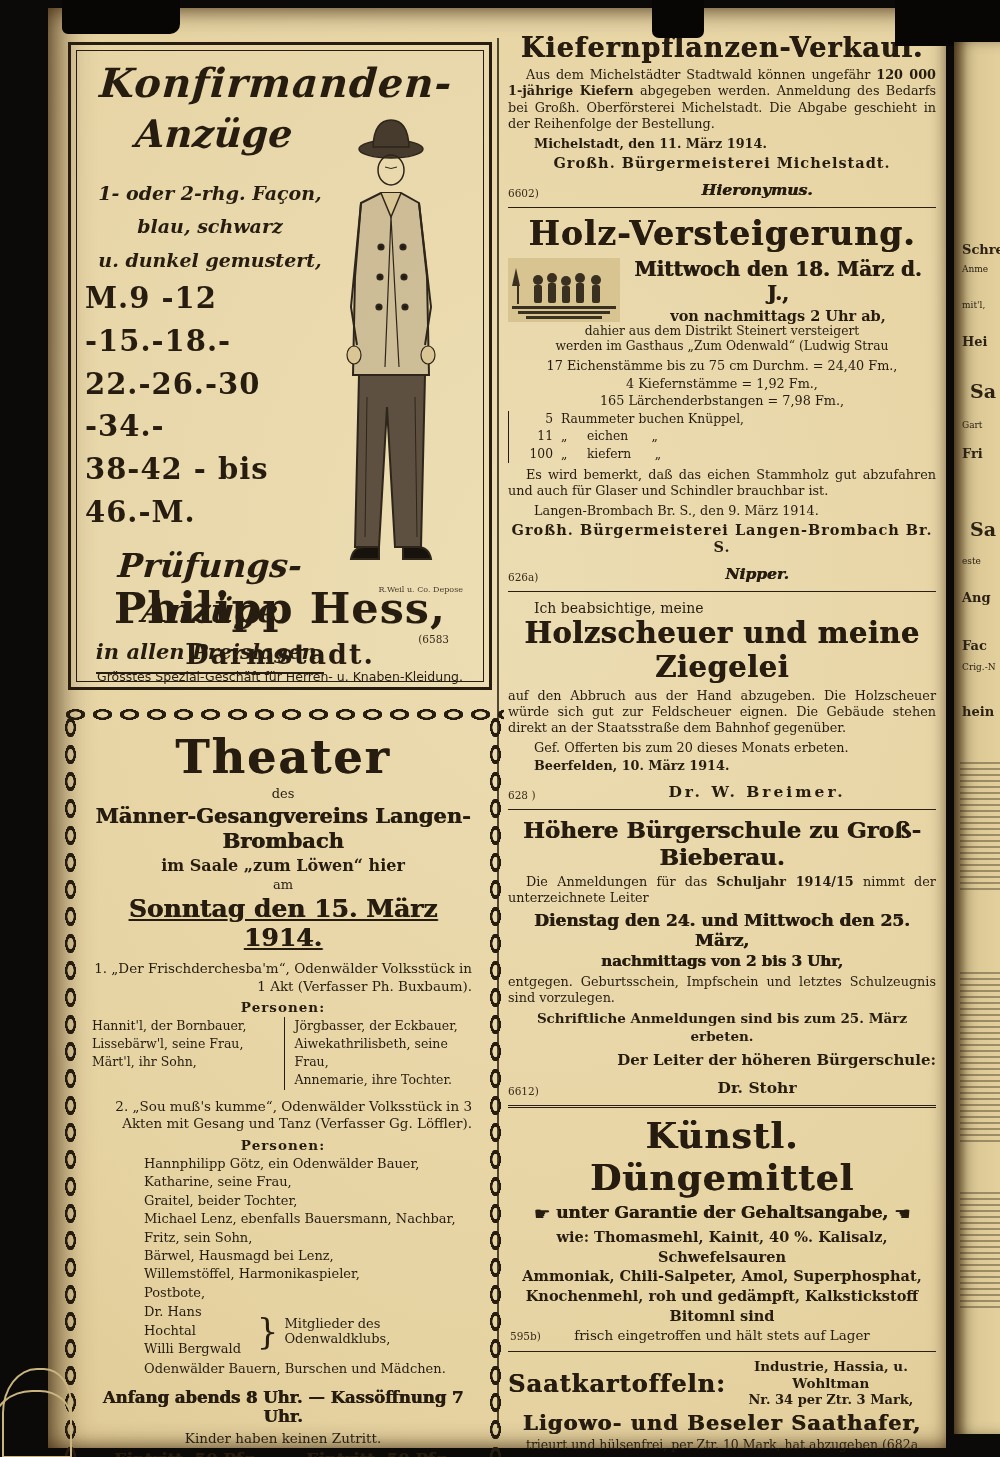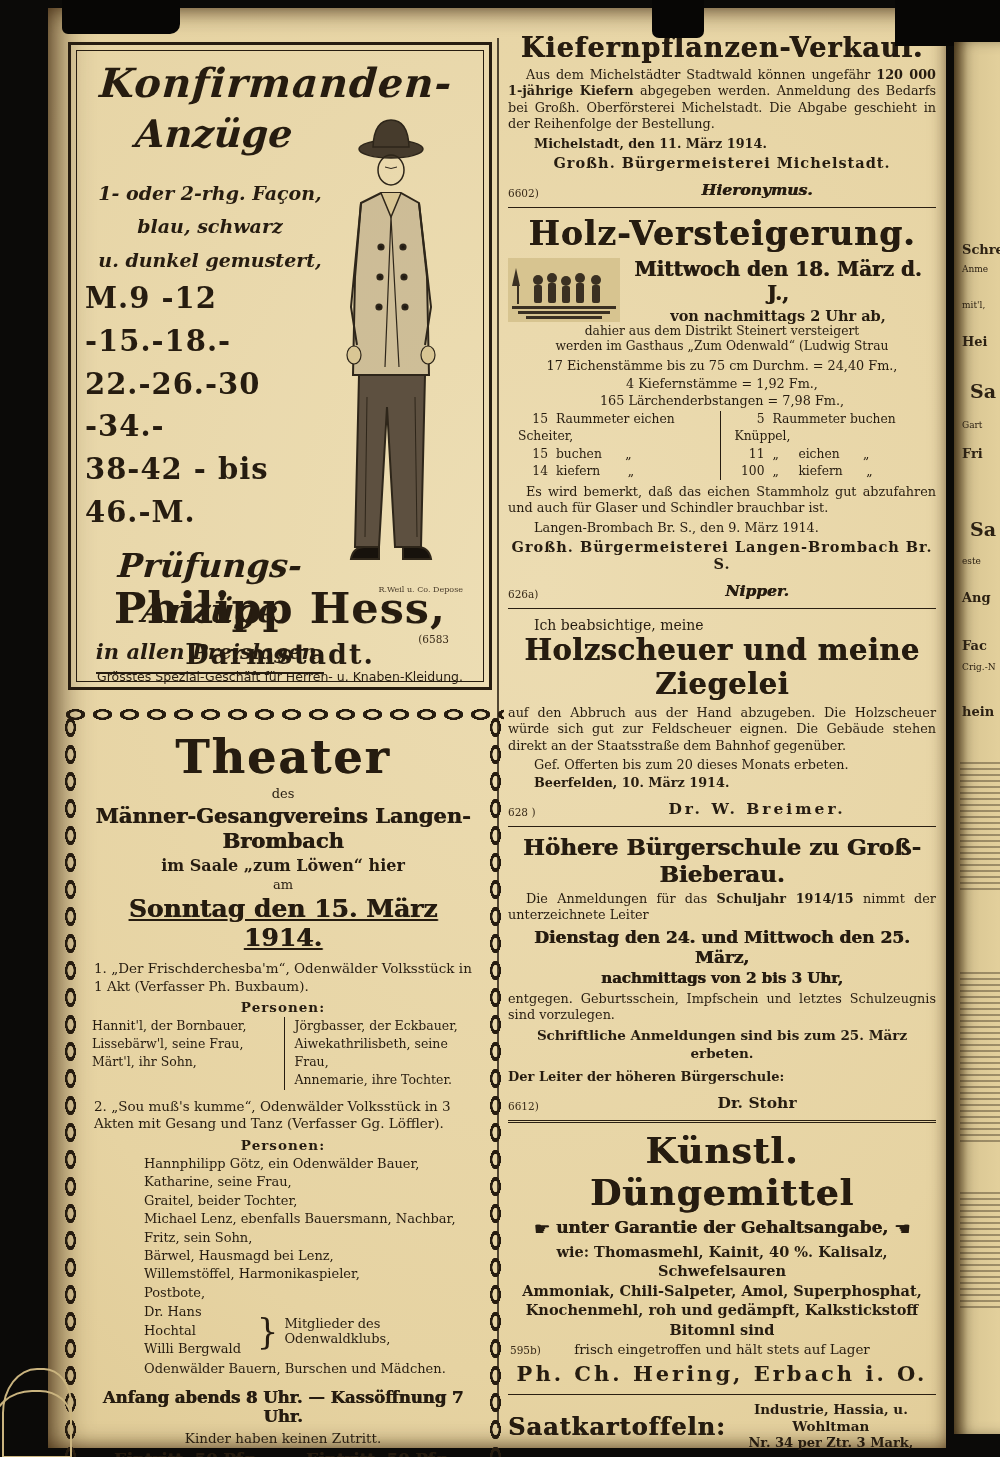--- a/index.html
+++ b/index.html
@@ -70,21 +70,21 @@
   .ch-l,.ch-r{top:8px; bottom:8px; width:17px; background-repeat:repeat-y;
      background-image:radial-gradient(5.5px 10px at 50% 50%, rgba(0,0,0,0) 52%, var(--ink) 60%, var(--ink) 96%, rgba(0,0,0,0) 100%);
      background-size:17px 27px;}
   .ch-l{left:0;} .ch-r{right:0;}
   .th-title{font-size:46px; text-align:center; letter-spacing:2px;}
   .th-des{font-size:13px; text-align:center; margin-top:2px;}
   .th-org{font-size:21px; text-align:center; margin-top:2px;}
   .th-venue{font-size:16px; text-align:center; margin-top:3px;}
   .th-am{font-size:13px; text-align:center; margin-top:2px;}
   .th-date{font-size:25px; text-align:center; margin-top:2px; text-decoration:underline;}
-  .th-play{font-size:13.5px; text-align:left; margin-top:8px; line-height:1.3; padding:0 6px;}
+  .th-play{font-size:13.5px; text-align:right; margin-top:8px; line-height:1.3; padding:0 6px;}
   .th-pers{font-size:13.5px; text-align:center; margin-top:4px; letter-spacing:1px;}
   .cast2col{display:flex; margin-top:2px; font-size:12.5px; line-height:1.45;}
   .cast2col > div{flex:1;}
   .cast2col .ccl{padding-right:8px; text-align:left; padding-left:4px;}
   .cast2col .ccr{border-left:1px solid var(--ink); padding-left:10px; text-align:left;}
   .cast-list{font-size:13px; line-height:1.42; margin-top:2px; padding-left:56px; text-align:left;}
   .members{display:flex; align-items:center; padding-left:56px; margin-top:1px;}
   .mem-names{font-size:13px; line-height:1.4;}
   .mem-brace{font-size:34px; font-weight:normal; margin:0 6px; transform:scaleY(1.05);}
   .mem-note{font-size:13px;}
@@ -120,21 +120,21 @@
   .wq{display:inline-block; width:30px; text-align:right; margin-right:8px;}
 
   .z-intro{font-size:14px; text-indent:26px; margin-top:2px;}
   .z-title{font-size:29px; text-align:center; letter-spacing:0.5px;}
   .z-sig{font-size:20px; letter-spacing:3px;}
 
   .sch-title{font-size:23px; text-align:center;}
   .sch-date{font-size:17px; text-align:center; margin-top:3px;}
   .sch-time{font-size:15px; text-align:center; margin-top:2px;}
   .sch-bold{font-size:13.5px; text-align:center; margin-top:4px; line-height:1.3;}
-  .sch-leiter{font-size:13px; text-align:left; margin-top:6px;}
+  .sch-leiter{font-size:15px; text-align:right; margin-top:6px;}
 
   .d-title{font-size:36px; text-align:center; letter-spacing:1px;}
   .d-garantie{font-size:17px; text-align:center; margin-top:4px;}
   .hand{font-family:"DejaVu Sans", sans-serif; font-size:18px; vertical-align:-2px;}
   .d-body{font-size:14.5px; text-align:center; line-height:1.35; margin-top:3px;}
   .d-line4{font-size:13.5px; text-align:center; margin-top:2px; position:relative;}
   .d-line4 .ref{position:absolute; left:2px; top:3px;}
   .d-sig{font-size:21px; text-align:center; letter-spacing:3px; margin-top:4px;}
 
   .saat-row{display:flex; align-items:center;}
@@ -320,25 +320,20 @@
         </div>
       </div>
       <div class="h-intro">dahier aus dem Distrikt Steinert versteigert</div>
       <div class="h-intro">werden im Gasthaus „Zum Odenwald“ (Ludwig Strau</div>
       <div class="h-items">
         <div>17 Eichenstämme bis zu 75 cm Durchm. = 24,40 Fm.,</div>
         <div>4 Kiefernstämme = 1,92 Fm.,</div>
         <div>165 Lärchenderbstangen = 7,98 Fm.,</div>
       </div>
       <div class="wood">
-        <div class="wood-col">
-          <div><span class="wq">15</span><span class="ws">Raummeter eichen Scheiter,</span></div>
-          <div><span class="wq">15</span><span class="ws">buchen      „</span></div>
-          <div><span class="wq">14</span><span class="ws">kiefern       „</span></div>
-        </div>
         <div class="wood-col wood-col-r">
           <div><span class="wq">5</span><span class="ws">Raummeter buchen Knüppel,</span></div>
           <div><span class="wq">11</span><span class="ws">„     eichen      „</span></div>
           <div><span class="wq">100</span><span class="ws">„     kiefern      „</span></div>
         </div>
       </div>
       <div class="bodytxt indent">Es wird bemerkt, daß das eichen Stammholz gut abzufahren und auch für Glaser und Schindler brauchbar ist.</div>
       <div class="place-line">Langen-Brombach Br. S., den 9. März 1914.</div>
       <div class="org-line b">Großh. Bürgermeisterei Langen-Brombach Br. S.</div>
       <div class="refrow">
@@ -387,21 +382,20 @@
       </div>
       <div class="d-body b">
         <div>wie: Thomasmehl, Kainit, 40 %. Kalisalz, Schwefelsauren</div>
         <div>Ammoniak, Chili-Salpeter, Amol, Superphosphat,</div>
         <div>Knochenmehl, roh und gedämpft, Kalkstickstoff Bitomnl sind</div>
       </div>
       <div class="d-line4">
         <span class="ref">595b)</span>
         <span>frisch eingetroffen und hält stets auf Lager</span>
       </div>
-      <div class="d-sig b">Ph. Ch. Hering, Erbach i. O.</div>
     </section>
     <div class="rule"></div>
 
     <section class="sec">
       <div class="saat-row">
         <div class="saat-label blk">Saatkartoffeln:</div>
         <div class="saat-right">
           <div class="saat-r1 b">Industrie, Hassia, u. Wohltman</div>
           <div class="saat-r2 b">Nr. 34 per Ztr. 3 Mark,</div>
         </div>

